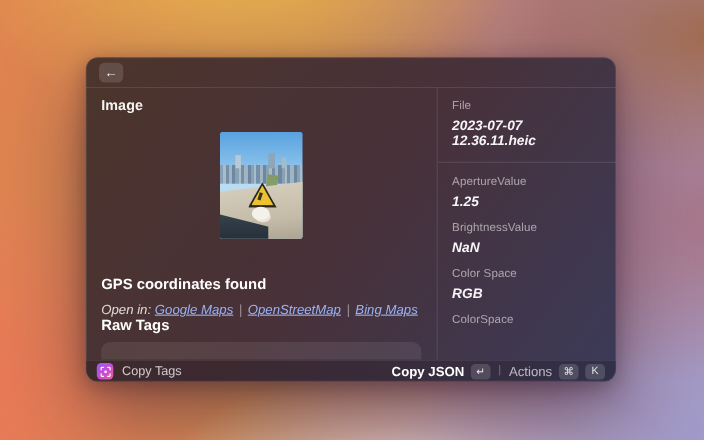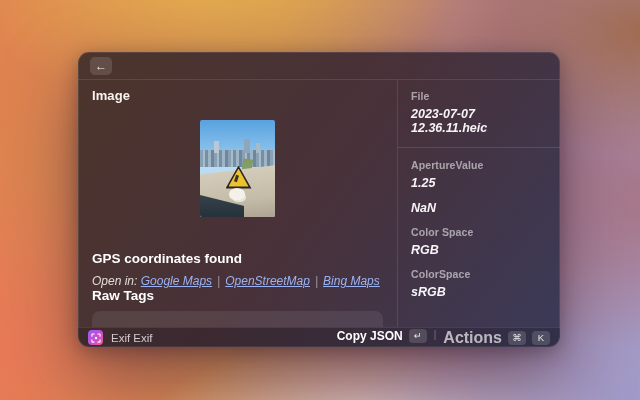--- a/index.html
+++ b/index.html
@@ -97,21 +97,21 @@
   .raw-box {
     margin-top:8px; height:16px; border-radius:8px 8px 0 0;
     background:rgba(255,255,255,0.08);
   }
 
   
   .right-pane {
     flex:0 0 163px; border-left:1px solid rgba(255,255,255,0.1);
     padding:10px 13px 0; overflow:hidden;
   }
-  .meta-label { font-size:10.5px; color:rgba(255,255,255,0.55); letter-spacing:0.1px;font-weight:bold; }
+  .meta-label { font-size:10.5px; color:rgba(255,255,255,0.55); letter-spacing:0.1px; }
   .meta-value { margin-top:5px; font-size:12.5px; font-weight:600; color:#f6f4f6; min-height:13px;font-style:italic; }
   .meta-divider { border-top:1px solid rgba(255,255,255,0.12); margin:12px -13px 0; }
   .meta-item { margin-top:11px; }
 
   
   .win-footer {
     flex:0 0 20px; display:flex; align-items:center; padding:0 10px;
     background:rgba(16,14,22,0.22); border-top:1px solid rgba(255,255,255,0.09);
   }
   .app-icon {
@@ -121,21 +121,21 @@
   }
   .app-name { margin-left:8px; font-size:11.5px; color:rgba(255,255,255,0.75); }
   .footer-right { margin-left:auto; display:flex; align-items:flex-start; gap:7px; }
   .primary-action-label { font-size:12px; font-weight:700; color:#ffffff; }
   .keycap {
     min-width:18px; height:14px; padding:0 3px; border-radius:4px;
     background:rgba(255,255,255,0.15); color:rgba(255,255,255,0.85);
     font-size:9.5px; display:flex; align-items:center; justify-content:center;
   }
   .footer-sep { color:rgba(255,255,255,0.3); font-size:10px; }
-  .actions-label { font-size:16px; font-weight:700; color:rgba(255,255,255,0.66); }
+  .actions-label { font-size:12px; font-weight:400; color:rgba(255,255,255,0.66); }
   .action-group { display:flex; align-items:center; gap:6px; cursor:default; }
 </style>
 </head>
 <body>
 
 <div class="bg"></div>
 
 <div class="window">
 
   <div class="win-header">
@@ -179,47 +179,47 @@
     <div class="right-pane">
       <div class="meta-label">File</div>
       <div class="meta-value">2023-07-07 12.36.11.heic</div>
       <div class="meta-divider"></div>
 
       <div class="meta-item">
         <div class="meta-label">ApertureValue</div>
         <div class="meta-value">1.25</div>
       </div>
       <div class="meta-item">
+        <div class="meta-label">BrightnessValue</div>
         <div class="meta-value">NaN</div>
       </div>
       <div class="meta-item">
         <div class="meta-label">Color Space</div>
         <div class="meta-value">RGB</div>
       </div>
       <div class="meta-item">
         <div class="meta-label">ColorSpace</div>
-        <div class="meta-value">sRGB</div>
       </div>
 
     </div>
   </div>
 
   <div class="win-footer">
     <div class="app-icon">
       <svg width="10" height="10" viewBox="0 0 16 16">
         <g fill="none" stroke="#ffffff" stroke-width="1.8" stroke-linecap="round">
           <path d="M1.5 5 V2.5 Q1.5 1.5 2.5 1.5 H5"></path>
           <path d="M11 1.5 H13.5 Q14.5 1.5 14.5 2.5 V5"></path>
           <path d="M14.5 11 V13.5 Q14.5 14.5 13.5 14.5 H11"></path>
           <path d="M5 14.5 H2.5 Q1.5 14.5 1.5 13.5 V11"></path>
         </g>
         <circle cx="8" cy="8" r="2" fill="#ffffff"></circle>
       </svg>
     </div>
-    <div class="app-name">Exif Exif</div>
+    <div class="app-name">Copy Tags</div>
 
     <div class="footer-right">
       <div class="action-group">
         <span class="primary-action-label">Copy JSON</span>
         <span class="keycap">↵</span>
       </div>
       <span class="footer-sep">|</span>
       <div class="action-group">
         <span class="actions-label">Actions</span>
         <span class="keycap">⌘</span>

